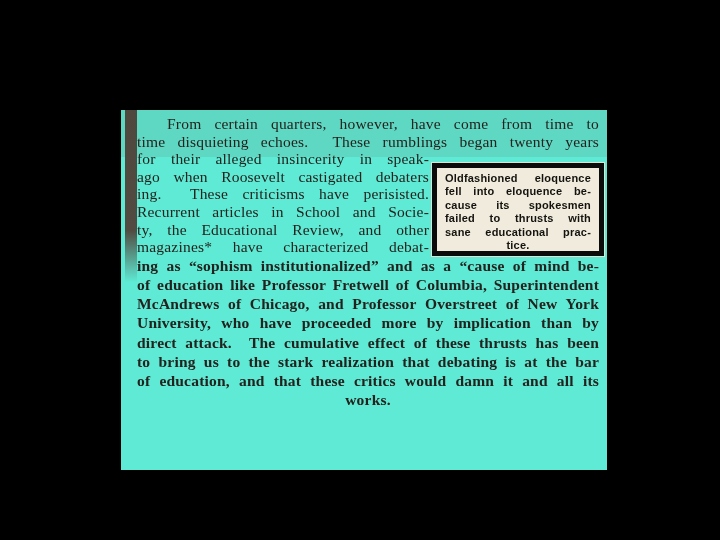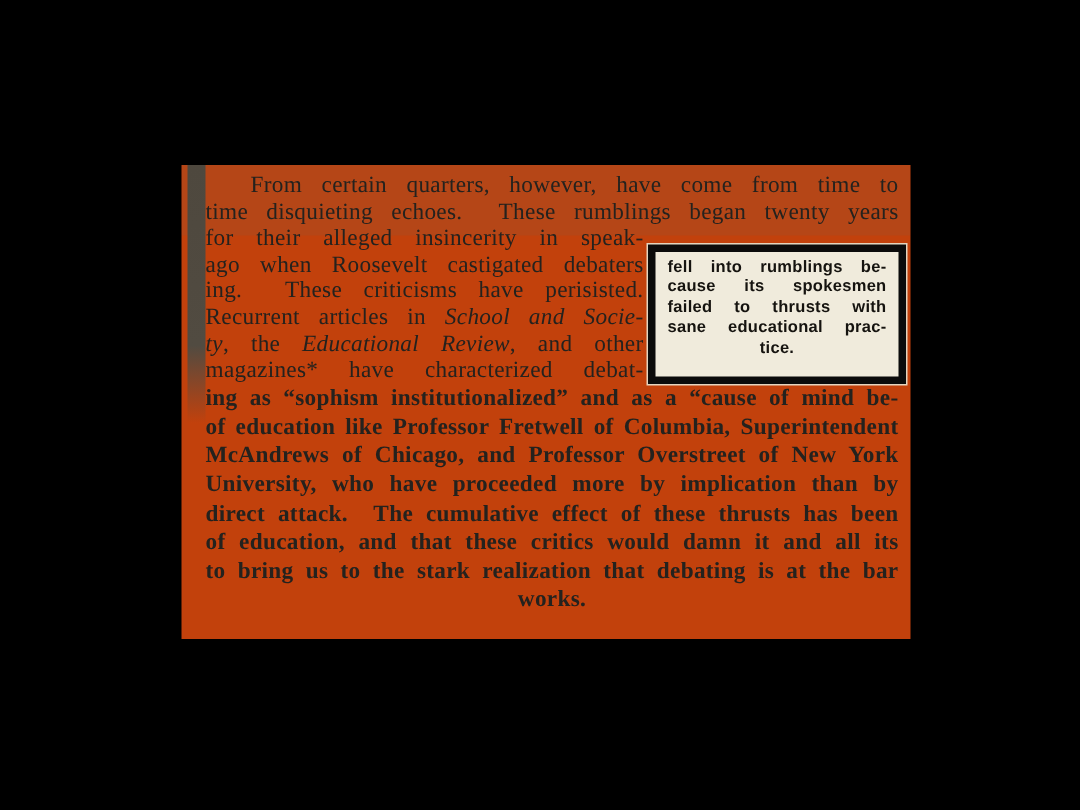--- a/index.html
+++ b/index.html
@@ -6,22 +6,22 @@
   body{
     width:720px;height:540px;
     background:#000;
     position:relative;
     overflow:hidden;
     font-family:"Liberation Serif", serif;
   }
   .scan-page{
     position:absolute;
     left:121px;top:110px;
-    width:486px;height:316px;
-    background:#c2410c;
+    width:486px;height:360px;
+    background:#5eead4;
     box-sizing:border-box;
     padding:5px 8px 0 16px;
     overflow:hidden;
   }
   .top-shade{
     position:absolute;left:0;top:0;right:0;height:47px;
     background:rgba(104,104,90,0.14);
     pointer-events:none;
   }
   .gutter-shadow{
@@ -39,21 +39,21 @@
     white-space:pre-wrap;
     overflow:hidden;
     text-align:center;
   }
   .zone-a{line-height:17.6px;height:17.6px;}
   .zone-b{line-height:19.2px;height:19.2px;font-weight:bold;}
   .short{width:292px;}
   .ind{text-indent:30px;}
   .j{text-align:justify;}
   .j::after{content:"";display:inline-block;width:100%;height:0;}
-  .it{font-style:italic;}
+  .it{}
   .callout{
     position:absolute;
     left:311px;top:53px;
     width:172px;height:93px;
     box-sizing:border-box;
     background:#f0ebdc;
     border:5px solid #0b0b0b;
     box-shadow:0 0 0 1px rgba(233,228,210,0.9);
   }
   .callout-inner{
@@ -79,26 +79,27 @@
       <div class="line zone-a j short"><span>ago when Roosevelt castigated debaters</span></div>
       <div class="line zone-a j short"><span>ing.  These criticisms have perisisted.</span></div>
       <div class="line zone-a j short"><span>Recurrent articles in </span><span class="it">School and Socie-</span></div>
       <div class="line zone-a j short"><span class="it">ty</span><span>, the </span><span class="it">Educational Review</span><span>, and other</span></div>
       <div class="line zone-a j short"><span>magazines* have characterized debat-</span></div>
       <div class="line zone-b j"><span>ing as “sophism institutionalized” and as a “cause of mind be-</span></div>
       <div class="line zone-b j"><span>of education like Professor Fretwell of Columbia, Superintendent</span></div>
       <div class="line zone-b j"><span>McAndrews of Chicago, and Professor Overstreet of New York</span></div>
       <div class="line zone-b j"><span>University, who have proceeded more by implication than by</span></div>
       <div class="line zone-b j"><span>direct attack.  The cumulative effect of these thrusts has been</span></div>
+      <div class="line zone-b j"><span>to bring us to the stark realization that debating is at the bar</span></div>
       <div class="line zone-b j"><span>of education, and that these critics would damn it and all its</span></div>
-      <div class="line zone-b j"><span>to bring us to the stark realization that debating is at the bar</span></div>
       <div class="line zone-b"><span>works.</span></div>
     </div>
   <div class="callout">
     <div class="callout-inner">
-        <div class="line j">fell into rumblings be-</div>
+        <div class="line j">Oldfashioned eloquence</div>
+        <div class="line j">fell into eloquence be-</div>
         <div class="line j">cause its spokesmen</div>
         <div class="line j">failed to thrusts with</div>
         <div class="line j">sane educational prac-</div>
         <div class="line">tice.</div>
       </div>
   </div>
 </div>
 
 </body></html>

